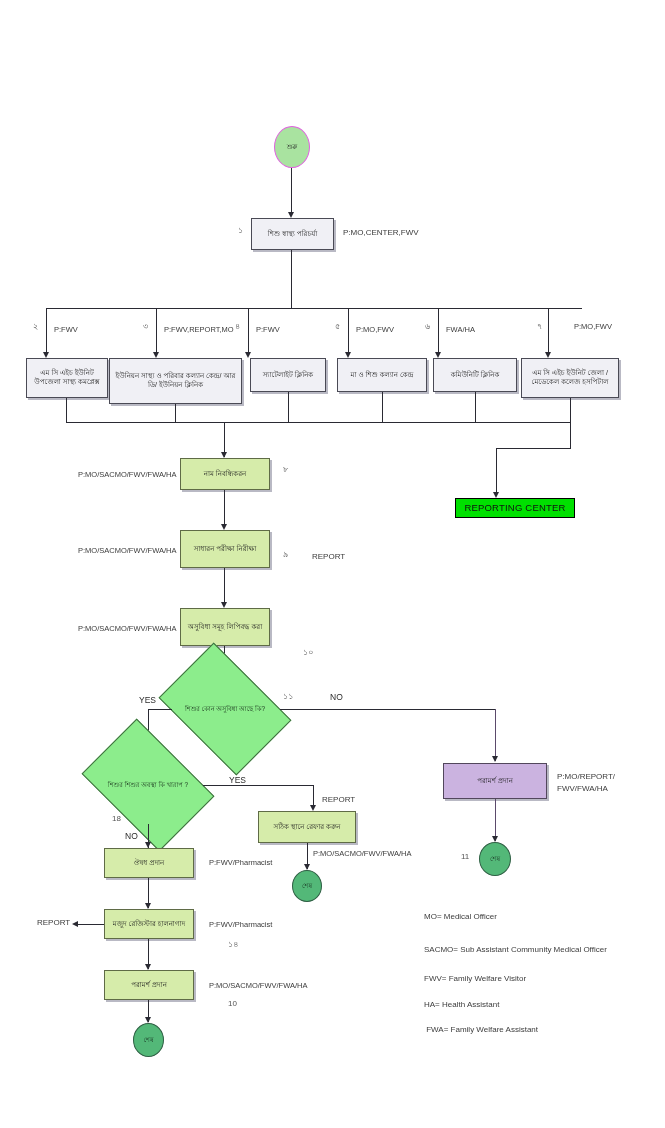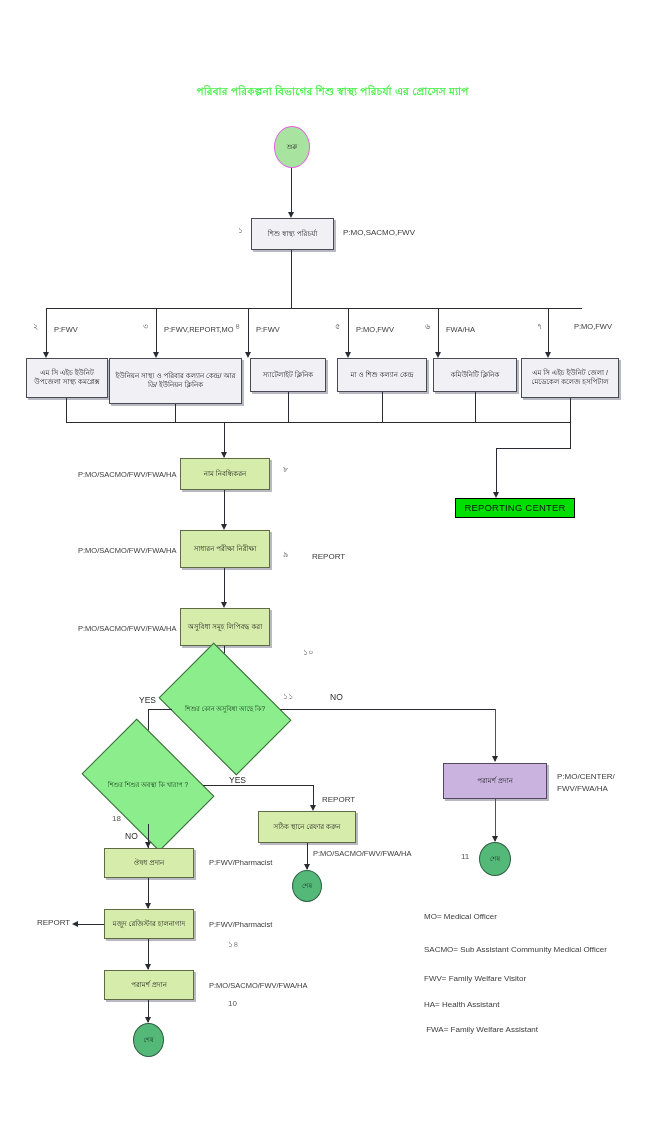--- a/index.html
+++ b/index.html
@@ -109,32 +109,31 @@
     font-size: 8px;
     color: #3c3c3c;
     white-space: pre;
   }
 </style>
 </head>
 <body>
 
 <div id="canvas">
 
-  <div class="title">পরিবার পরিকল্পনা বিভাগের শিশু স্বাস্থ্য পরিচর্যা এর প্রোসেস ম্যাপ</div>
 
   <div class="ellipse ellipse-start" style="left:274px; top:126px; width:36px; height:42px;">
     <span>শুরু</span>
   </div>
   <div class="vline" style="left:291px; top:168px; height:47px;"></div>
   <div class="arrow-d" style="left:288px; top:212px;"></div>
 
   <div class="node proc-white" style="left:251px; top:218px; width:83px; height:32px;">
     <span>শিশু স্বাস্থ্য পরিচর্যা</span>
   </div>
-  <div class="lbl" style="left:343px; top:228px;">P:MO,SACMO,FWV</div>
+  <div class="lbl" style="left:343px; top:228px;">P:MO,CENTER,FWV</div>
   <div class="lbl num" style="left:238px; top:224px;">১</div>
 
   <div class="vline" style="left:291px; top:250px; height:58px;"></div>
 
   <div class="hline" style="left:46px; top:308px; width:536px;"></div>
 
   <div class="vline" style="left:46px;  top:308px; height:48px;"></div>
   <div class="arrow-d" style="left:43px; top:352px;"></div>
   <div class="vline" style="left:156px; top:308px; height:48px;"></div>
   <div class="arrow-d" style="left:153px; top:352px;"></div>
@@ -243,21 +242,21 @@
   <div class="vline" style="left:148px; top:709px; height:36px;"></div>
   <div class="arrow-d" style="left:145px; top:740px;"></div>
 
   <div class="hline" style="left:280px; top:709px; width:215px;"></div>
   <div class="vline pur" style="left:495px; top:709px; height:52px;"></div>
   <div class="arrow-d" style="left:492px; top:756px;"></div>
 
   <div class="node proc-purple" style="left:443px; top:763px; width:104px; height:36px;">
     <span>পরামর্শ প্রদান</span>
   </div>
-  <div class="lbl" style="left:557px; top:772px;">P:MO/CENTER/</div>
+  <div class="lbl" style="left:557px; top:772px;">P:MO/REPORT/</div>
   <div class="lbl" style="left:557px; top:784px;">FWV/FWA/HA</div>
 
   <div class="vline pur" style="left:495px; top:799px; height:42px;"></div>
   <div class="arrow-d" style="left:492px; top:836px;"></div>
   <div class="ellipse ellipse-end" style="left:479px; top:842px; width:32px; height:34px;">
     <span>শেষ</span>
   </div>
   <div class="lbl num" style="left:461px; top:852px;">11</div>
 
   <div class="diamond" style="left:93px; top:746px; width:110px; height:78px;">

